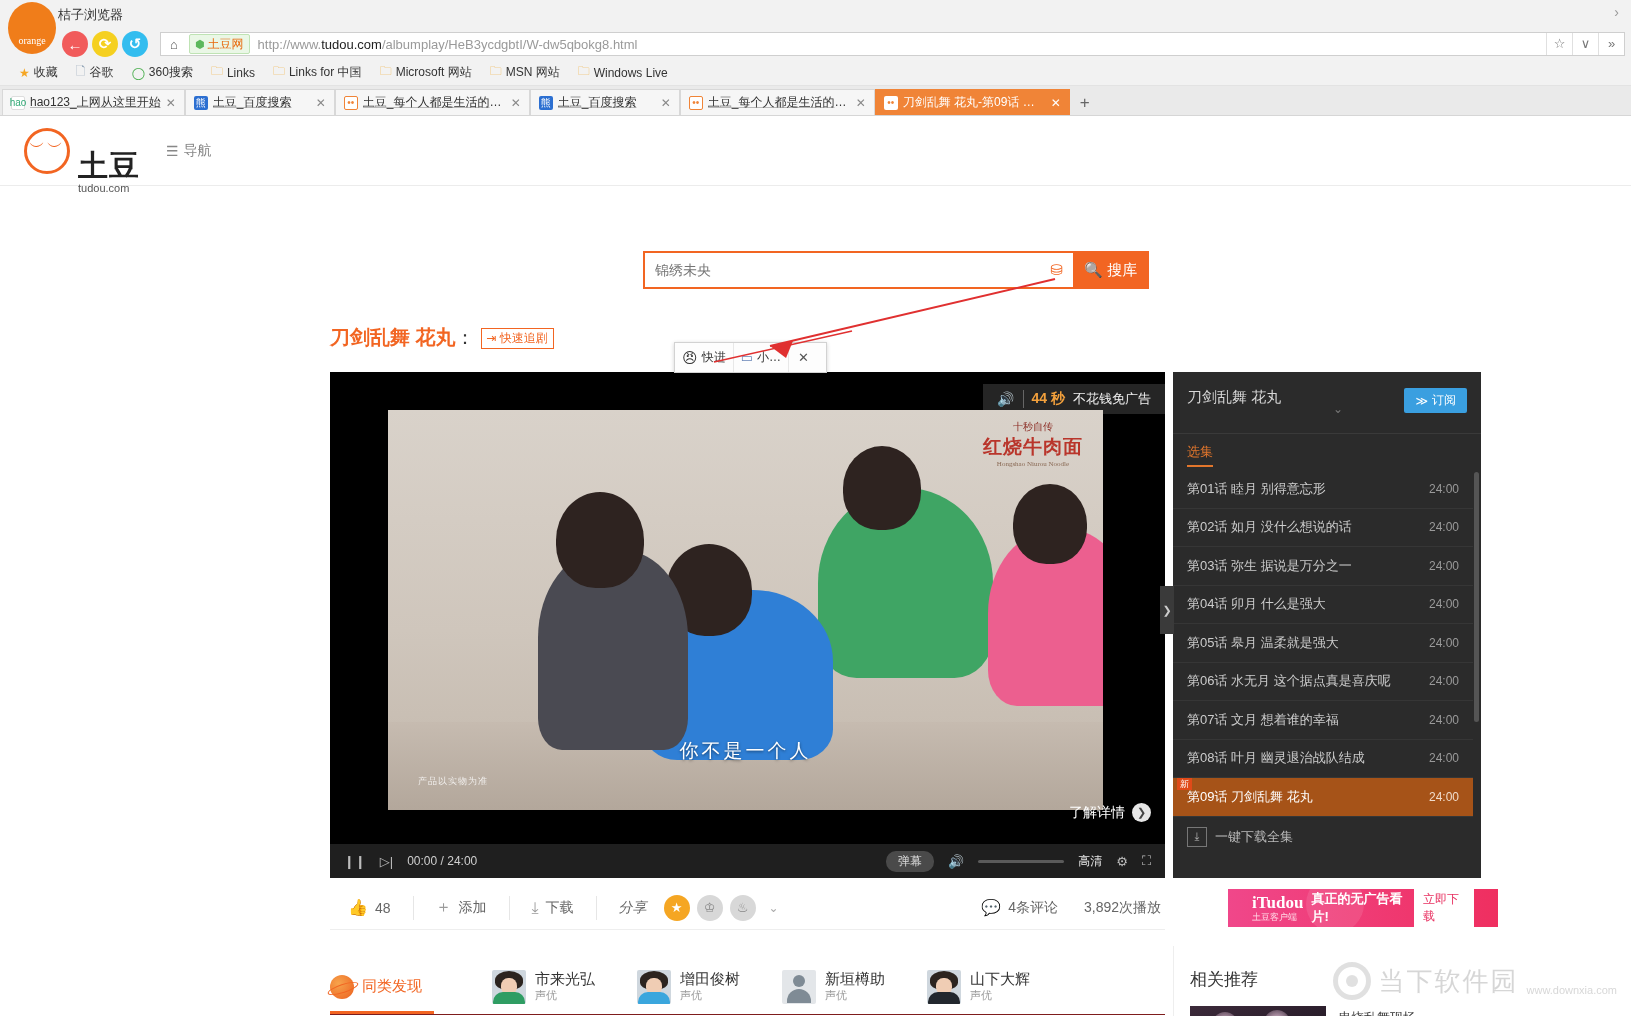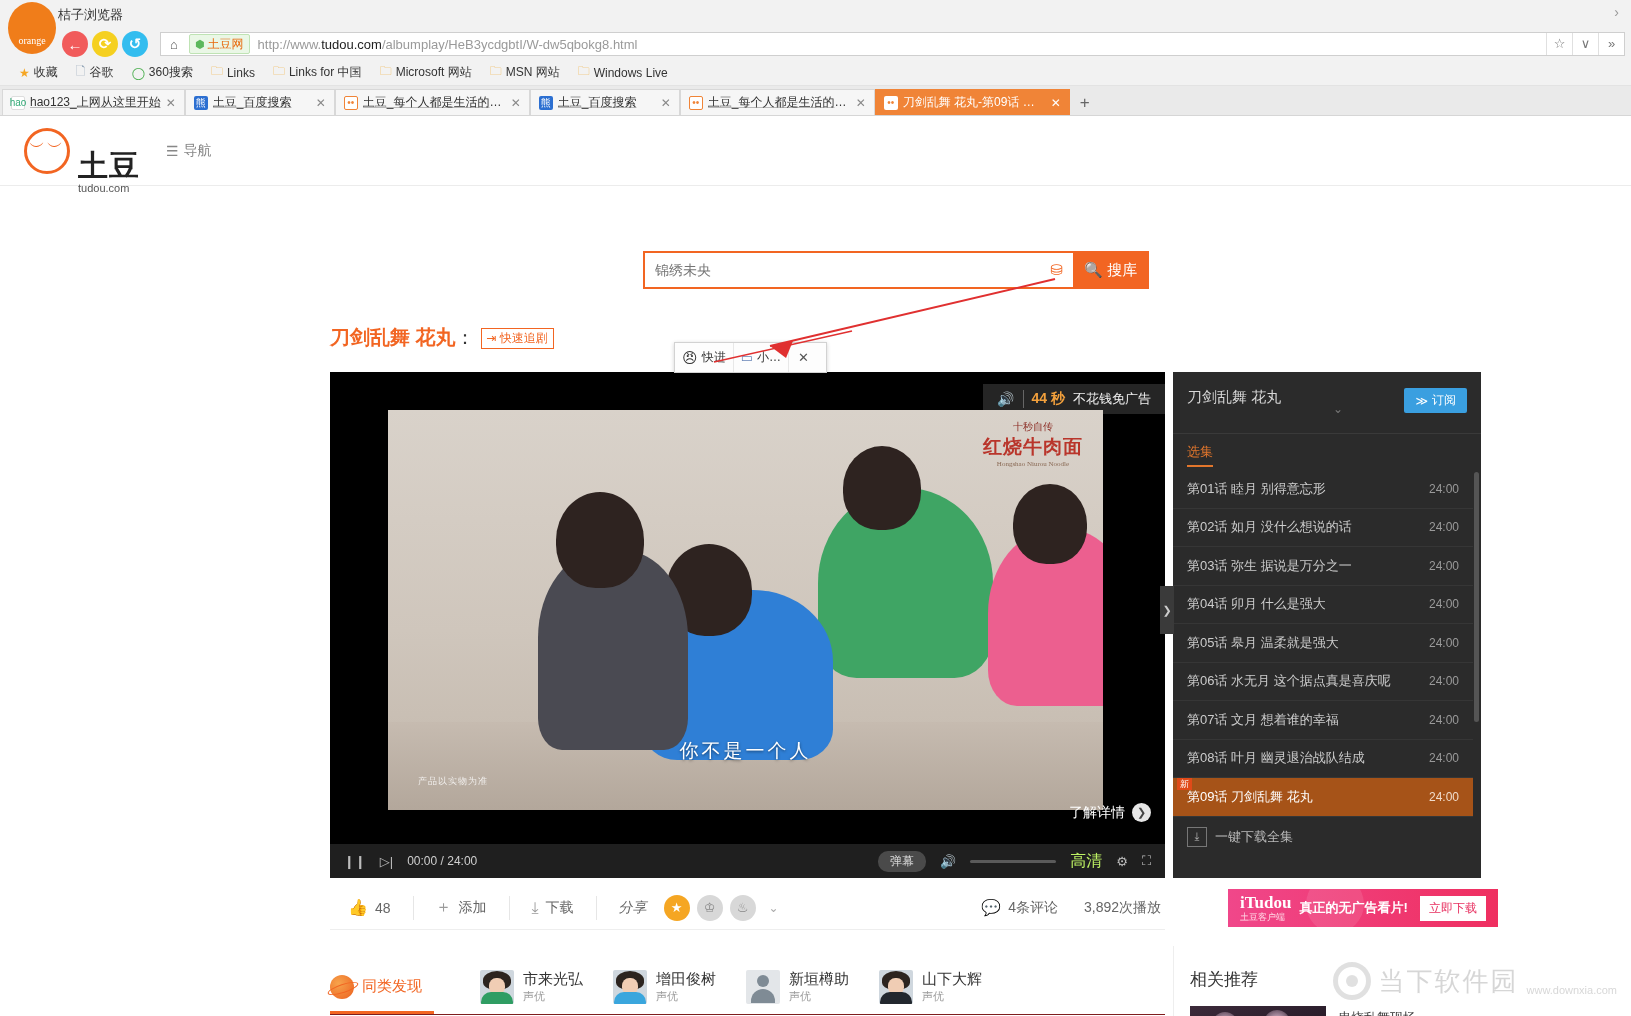--- a/index.html
+++ b/index.html
@@ -257,21 +257,21 @@
     padding: 0 14px; gap: 14px;
   }
   .pc-icon { color: #bdbdbd; font-size: 13px; cursor: pointer; }
   .pc-time { color: #cfcfcf; font-size: 12px; }
   .pc-spacer { flex: 1; }
   .pc-danmu {
     background: #4a4a4a; color: #ddd; font-size: 12px; border-radius: 10px;
     padding: 2px 12px; cursor: pointer;
   }
   .pc-volbar { width: 86px; height: 3px; background: #5a5a5a; border-radius: 2px; }
-  .pc-quality { color: #bef264; font-size: 16px; cursor: pointer; }
+  .pc-quality { color: #e5e5e5; font-size: 12px; cursor: pointer; }
 
   
   .ep-panel {
     position: absolute; left: 1173px; top: 256px; width: 308px; height: 506px;
     background: #2b2b2b; color: #ccc;
   }
   .ep-head {
     height: 62px; border-bottom: 1px solid #3a3a3a;
     display: flex; align-items: flex-start; padding: 16px 14px 0 14px;
     position: relative;
@@ -344,21 +344,21 @@
   .sc1 { background: #f5a623; }
   .sc2 { background: #d8d8d8; color:#888; }
   .sc3 { background: #d8d8d8; color:#888; }
   .sc-more { color: #aaa; font-size: 12px; align-self: center; margin-left: 6px; cursor:pointer; }
   .ab-right { margin-left: auto; display: flex; align-items: center; gap: 26px; padding-right: 4px; }
   .ab-right .ab-stat { display: flex; align-items: center; gap: 7px; font-size: 14px; color: #666; }
 
   .itudou-ad {
     position: absolute; left: 1228px; top: 773px; width: 270px; height: 38px;
     background: linear-gradient(90deg,#f0478a,#ef2f60);
-    display: flex; align-items: center; padding: 0 12px; gap: 8px; cursor: pointer;
+    display: flex; align-items: center; padding: 0 24px; gap: 8px; cursor: pointer;
     overflow: hidden;
   }
   .itudou-ad::after {
     content:""; position:absolute; left:78px; top:-14px; width:58px; height:58px;
     border-radius:50%; background:rgba(255,255,255,.10);
   }
   .itd-logo { line-height: 1; z-index:2; }
   .itd-logo .l1 { font-size: 17px; font-weight: bold; color: #fff; font-family:"Liberation Serif",serif; }
   .itd-logo .l2 { font-size: 9px; color: #ffd9e6; margin-top: 2px; }
   .itd-slogan { font-size: 13px; color: #fff; font-weight: bold; z-index:2; }
@@ -381,21 +381,21 @@
   }
   .cast-globe {
     width: 24px; height: 24px; border-radius: 50%;
     background: radial-gradient(circle at 35% 35%, #f7a44c, #ec5f1e);
     position: relative;
   }
   .cast-globe::after {
     content:""; position:absolute; left:-3px; top:9px; width:30px; height:7px;
     border:1px solid #f26522; border-radius:50%; transform: rotate(-18deg);
   }
-  .cast-person { display: flex; align-items: flex-end; gap: 9px; margin-left: 30px; cursor: pointer; }
+  .cast-person { display: flex; align-items: flex-start; gap: 9px; margin-left: 42px; cursor: pointer; }
   .cast-avatar {
     width: 34px; height: 34px; border-radius: 2px; overflow: hidden;
     background: #cfd7de; position: relative;
   }
   .av-hair { position:absolute; left:3px; top:1px; right:3px; height:18px; background:#2c241f; border-radius:50% 50% 35% 35%; }
   .av-face { position:absolute; left:9px; top:8px; width:16px; height:17px; background:#f0cdb4; border-radius:45%; }
   .av-body { position:absolute; left:1px; bottom:0; right:1px; height:12px; border-radius:10px 10px 0 0; }
   .av-generic { background:#e3e6e9; }
   .av-generic .g-head { position:absolute; left:11px; top:5px; width:12px; height:12px; border-radius:50%; background:#7f8b95; }
   .av-generic .g-body { position:absolute; left:5px; bottom:1px; width:24px; height:14px; border-radius:12px 12px 0 0; background:#7f8b95; }

